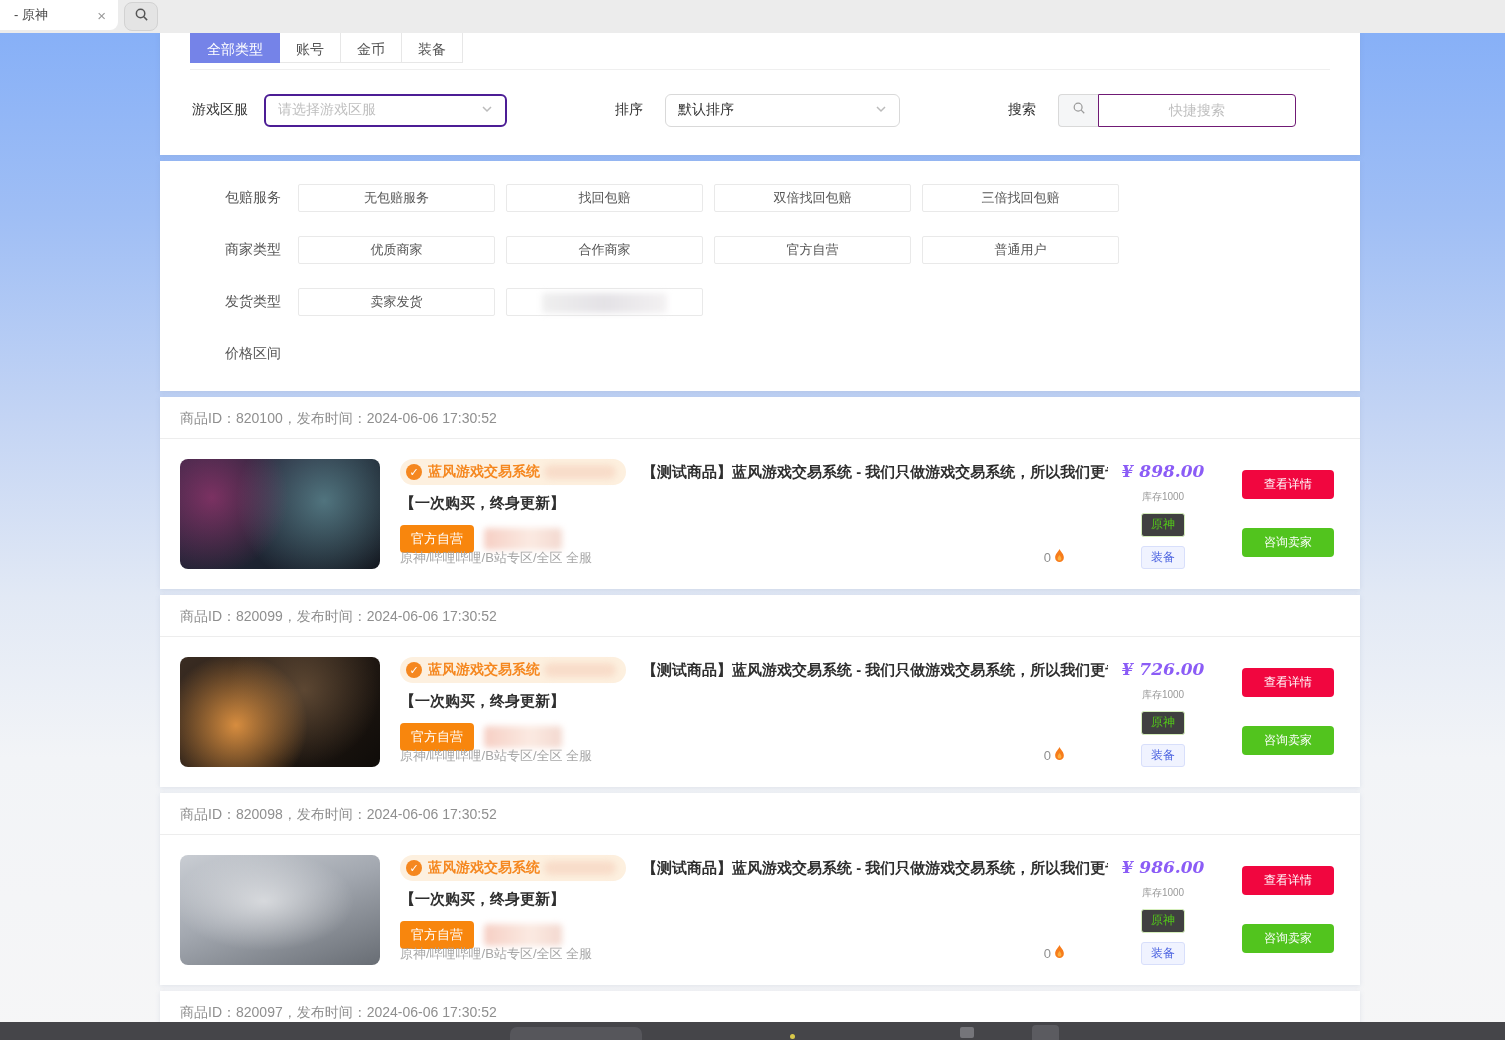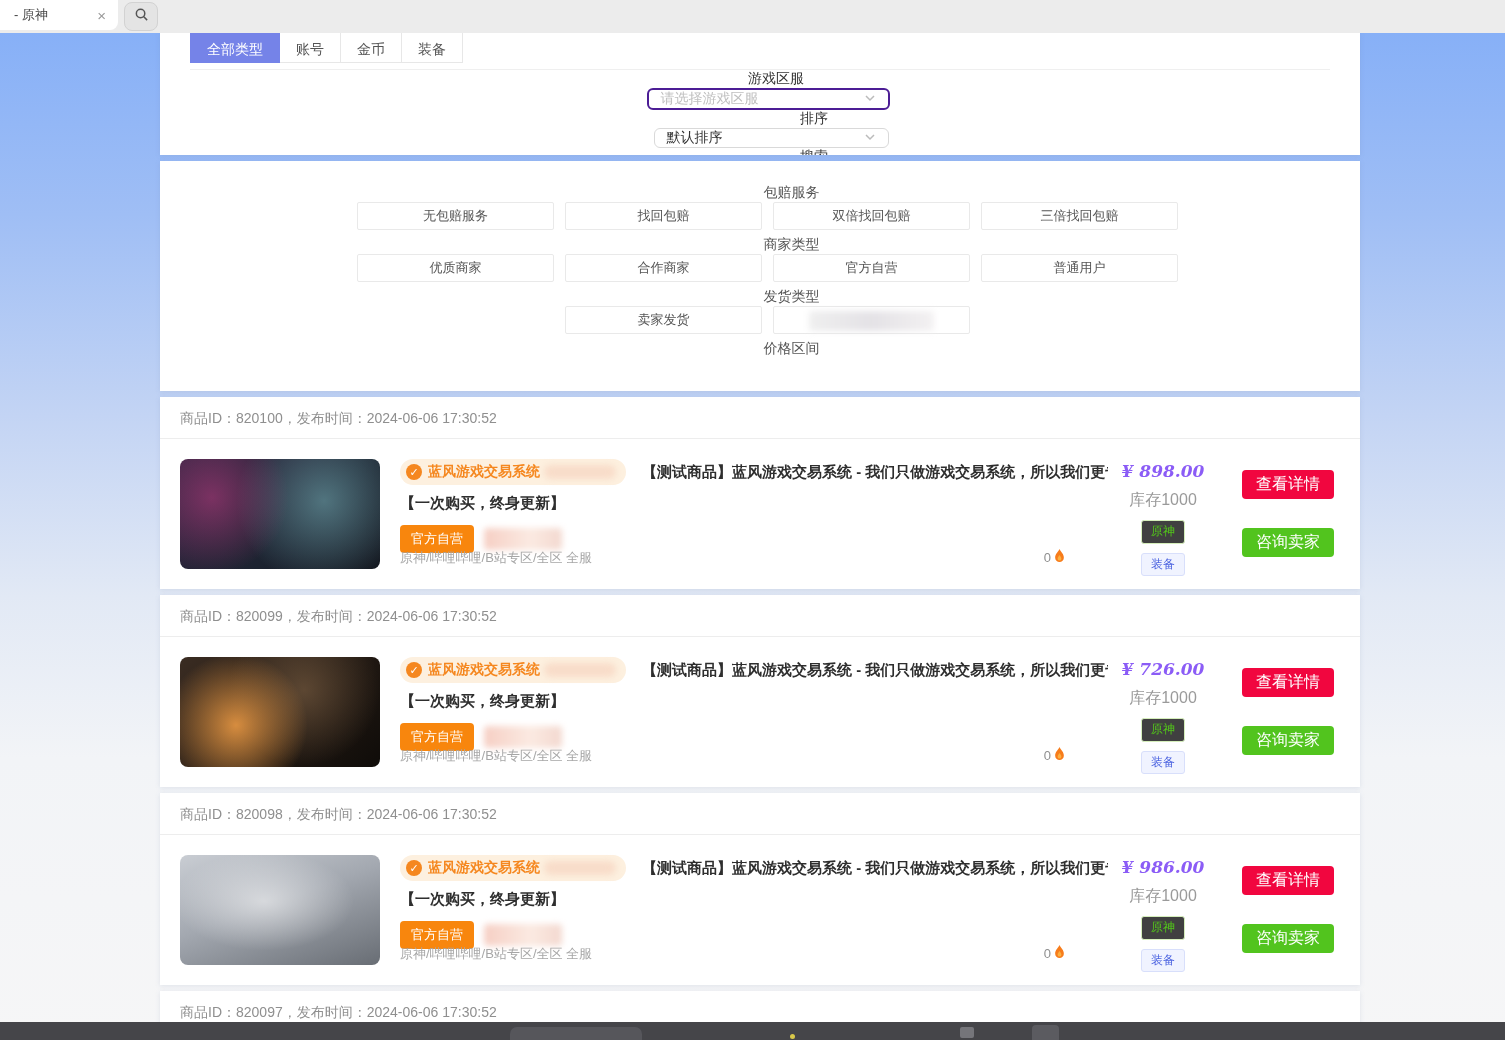--- a/index.html
+++ b/index.html
@@ -24,39 +24,39 @@
   .card { background:#fff; box-shadow:0 1px 5px rgba(100,120,160,.15); }
 
   
   .top-card { height:122px; overflow:hidden; }
   .tabs-row { margin:0 30px; border-bottom:1px solid #efefef; height:41px; }
   .tabs { display:flex; margin-top:-4px; }
   .tab { height:34px; line-height:38px; padding:0 16px; font-size:14px; color:#555;
     background:#fff; border:1px solid #e7e7e7; border-left:none; cursor:pointer; }
   .tab:first-child { border-left:1px solid #e7e7e7; }
   .tab.active { background:#7583e8; color:#fff; border-color:#7583e8; padding:0 16px; }
-  .toolbar { display:flex; align-items:center; height:80px;flex-direction:column; }
+  .toolbar { display:flex; align-items:center; height:80px; }
   .tb-label { font-size:14px; color:#333; white-space:nowrap; }
   .lab-server { margin-left:32px; }
   .select { height:33px; border:1px solid #d9d9d9; border-radius:6px; background:#fff;
     display:flex; align-items:center; justify-content:space-between; padding:0 12px; font-size:14px; cursor:pointer; }
   .select-server { width:243px; margin-left:16px; border:2px solid #4c1d95; color:#bfbfbf; }
   .lab-sort { margin-left:108px; }
   .select-sort { width:235px; margin-left:22px; color:#333; }
   .lab-search { margin-left:108px; }
   .searchbox { display:flex; margin-left:22px; height:33px; }
   .search-prefix { width:40px; background:#f5f6f7; border:1px solid #d9d9d9; border-right:none;
     border-radius:4px 0 0 4px; display:flex; align-items:center; justify-content:center; }
   .search-input { width:198px; border:1px solid #701a75; border-radius:0 4px 4px 0;
     padding:0 12px; font-size:14px; color:#333; outline:none; font-family:inherit;text-align:center; }
   .search-input::placeholder { color:#bfbfbf; }
 
   
   .filter-card { margin-top:6px; height:230px; padding-top:23px; }
-  .frow { display:flex; align-items:center; height:28px; margin-bottom:24px;flex-direction:column; }
+  .frow { display:flex; align-items:center; height:28px; margin-bottom:24px; }
   .frow-label { margin-left:65px; width:58px; font-size:14px; color:#555; white-space:nowrap; }
   .fgroup { display:flex; margin-left:15px;gap:12px; }
   .fbtn { width:197px; height:28px; line-height:26px; text-align:center; background:#fff;
     border:1px solid #e9e9e9; font-size:13px; color:#555; margin-left:-1px; cursor:pointer;
     position:relative; border-radius:2px; }
   .fbtn:first-child { margin-left:0; }
   .blur-block { position:absolute; left:18%; top:15%; width:64%; height:78%;
     background:linear-gradient(90deg,#efefef,#e4e2e6,#f3f1f2); filter:blur(3px); border-radius:3px; }
 
   
@@ -90,26 +90,26 @@
   .line2 { margin-top:9px; font-size:15px; font-weight:bold; color:#2e2e2e; }
   .line3 { margin-top:12px; display:flex; align-items:center; }
   .self-badge { background:#f8860d; color:#fff; font-size:13px; padding:5px 11px; border-radius:4px; }
   .censor-badge { width:78px; height:22px; margin-left:10px; border-radius:4px;
     background:linear-gradient(90deg,#f6cfc4,#fbeae2 60%,#f3d8cf); filter:blur(3px); }
   .line4 { position:absolute; left:0; right:0; bottom:2px; display:flex;
     justify-content:space-between; align-items:center; font-size:13px; color:#a6a6a6; padding-right:42px; }
   .heat { display:flex; align-items:center; gap:2px; color:#8f8f8f; }
   .pprice { width:110px; flex:none; display:flex; flex-direction:column; align-items:center; padding-top:2px; }
   .price { color:#8b5cf6; font-size:17px; font-weight:bold; font-family:"DejaVu Serif","Liberation Serif",serif;font-style:italic; }
-  .stock { color:#9a9a9a; font-size:16px; margin-top:9px; }
+  .stock { color:#9a9a9a; font-size:10px; margin-top:9px; }
   .tag { margin-top:9px; font-size:12px; padding:3px 9px; border-radius:3px; line-height:1.3; }
   .tag-green { color:#52c41a; background:#404040; border:1px solid #d5eebb; }
   .tag-blue  { color:#4a62e0; background:#f0f3ff; border:1px solid #d8dffb; }
   .pbtns { width:92px; flex:none; margin-left:24px; margin-right:6px; position:relative; }
-  .btn { width:92px; height:29px; border:none; border-radius:4px; color:#fff; font-size:16px;
+  .btn { width:92px; height:29px; border:none; border-radius:4px; color:#fff; font-size:12px;
     cursor:pointer; display:block; position:absolute; left:0; font-family:inherit; }
   .btn-detail { top:11px; background:#f1063f; }
   .btn-contact { top:69px; background:#52c41e; }
 
   
   .taskbar { position:absolute; left:0; right:0; bottom:0; height:18px; background:#454549; z-index:7; }
   .tb-search { position:absolute; left:510px; bottom:0; width:132px; height:13px;
     background:#56565b; border-radius:7px 7px 0 0; }
   .tb-dot { position:absolute; left:790px; bottom:1px; width:5px; height:5px;
     background:#d8c84a; border-radius:50%; }

